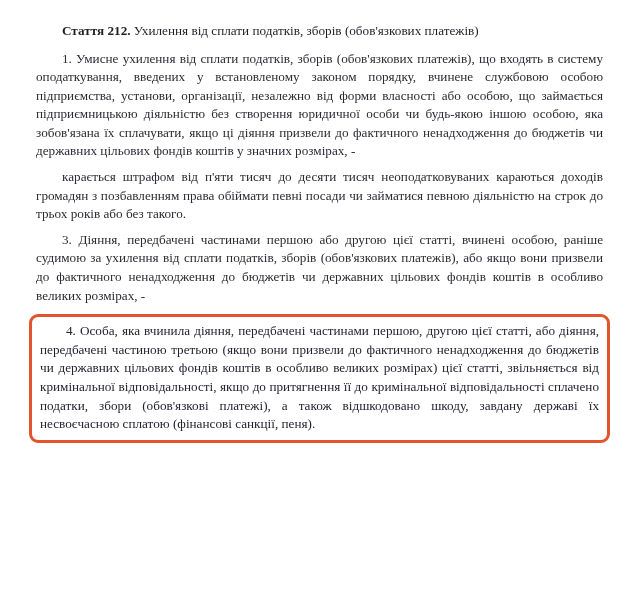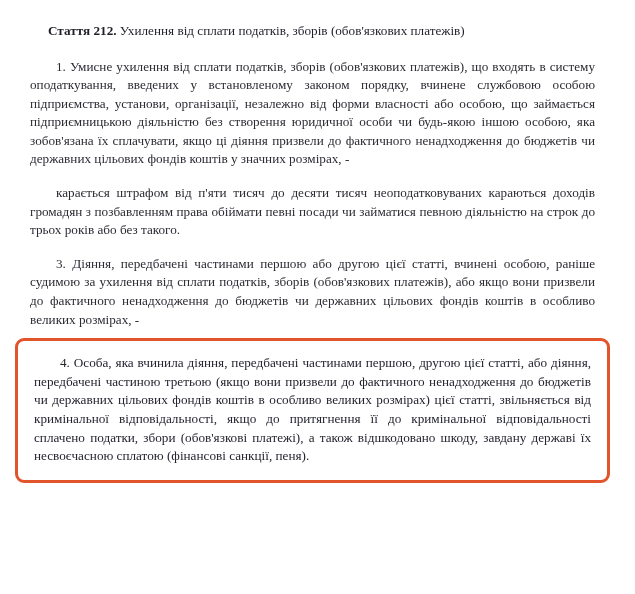--- a/index.html
+++ b/index.html
@@ -14,39 +14,39 @@
     overflow: hidden;
     font-family: "Liberation Serif", "DejaVu Serif", serif;
     color: #2b2b33;
   }
 
   .page {
     position: relative;
     width: 635px;
     height: 512px;
     box-sizing: border-box;
-    padding: 16px 32px 0 22px;
+    padding: 16px 32px 0 36px;
     background: #ffffff;
   }
 
   .doc-title {
     margin: 0 0 0 0;
     padding: 6px 0 2px 26px;
     font-size: 13.2px;
     line-height: 18.5px;
     text-align: left;
     color: #1f1f28;
     font-weight: 400;
   }
   .doc-title .art-num {
     font-weight: bold;
   }
 
   .para {
-    margin: 8px;
+    margin: 0;
     padding: 7px 0 0 0;
     font-size: 13.2px;
     line-height: 18.6px;
     text-align: justify;
     text-indent: 26px;
     color: #2b2b33;
     hyphens: none;
   }
 
   

